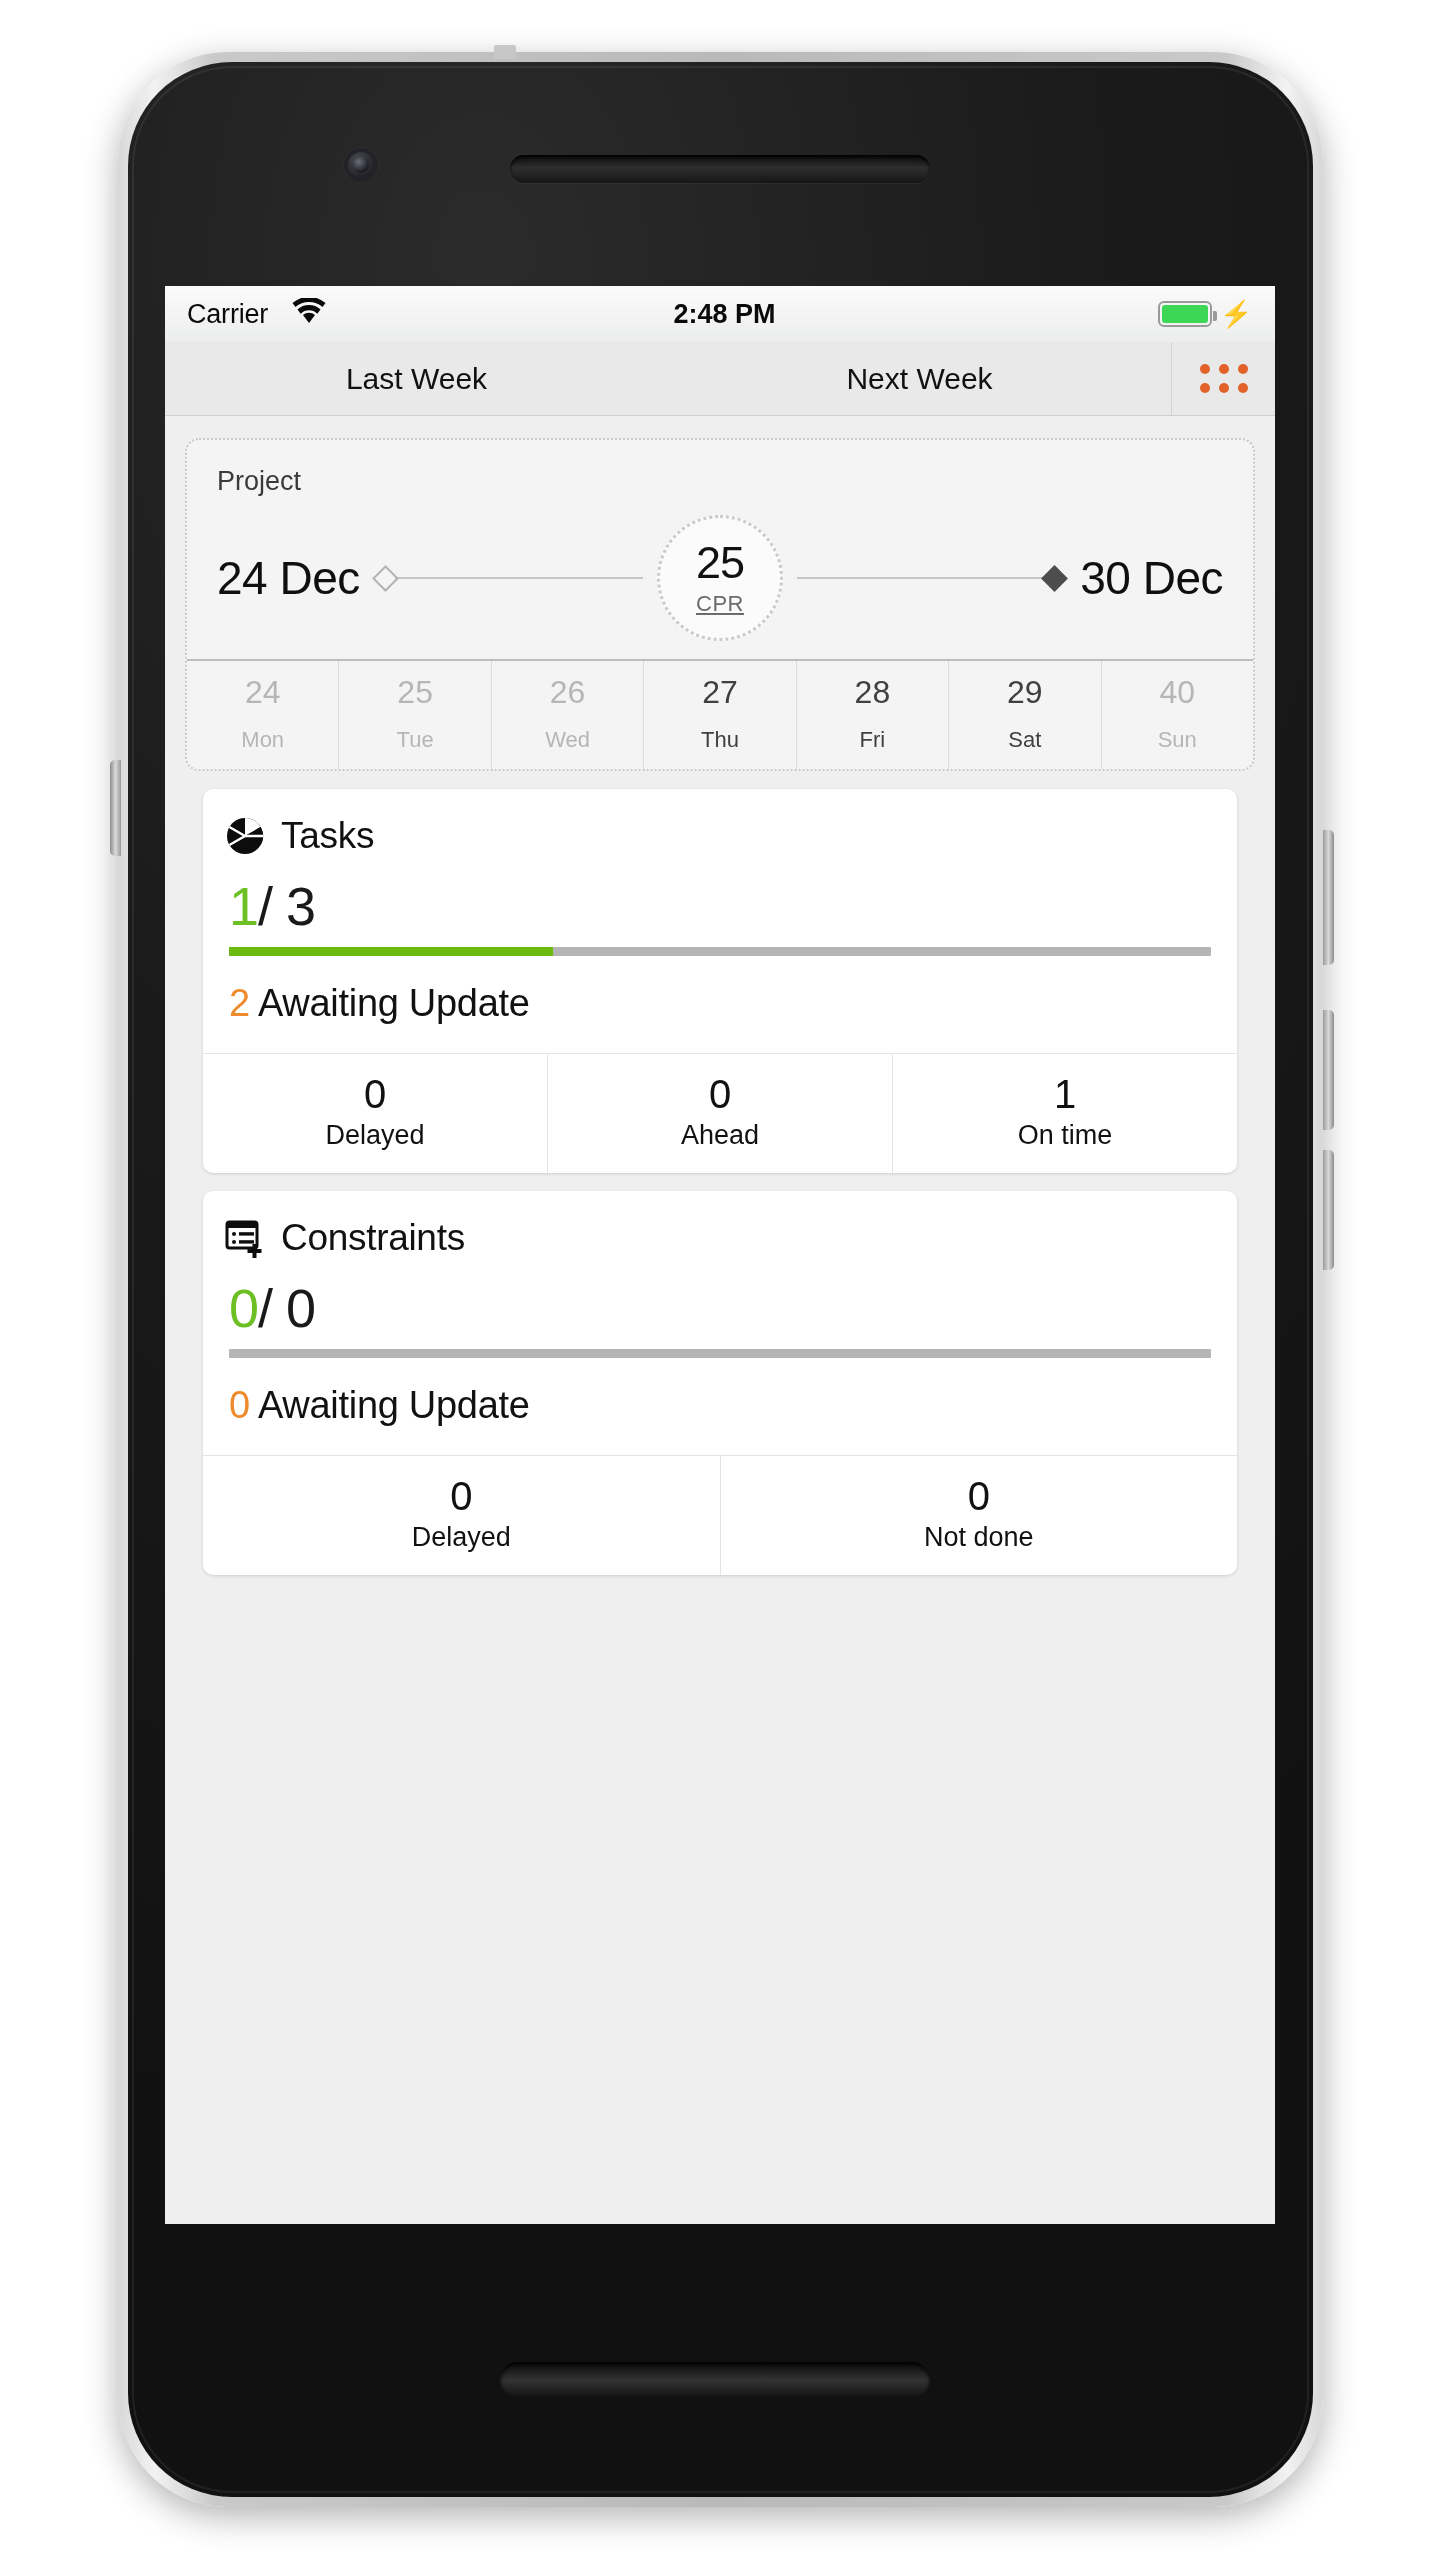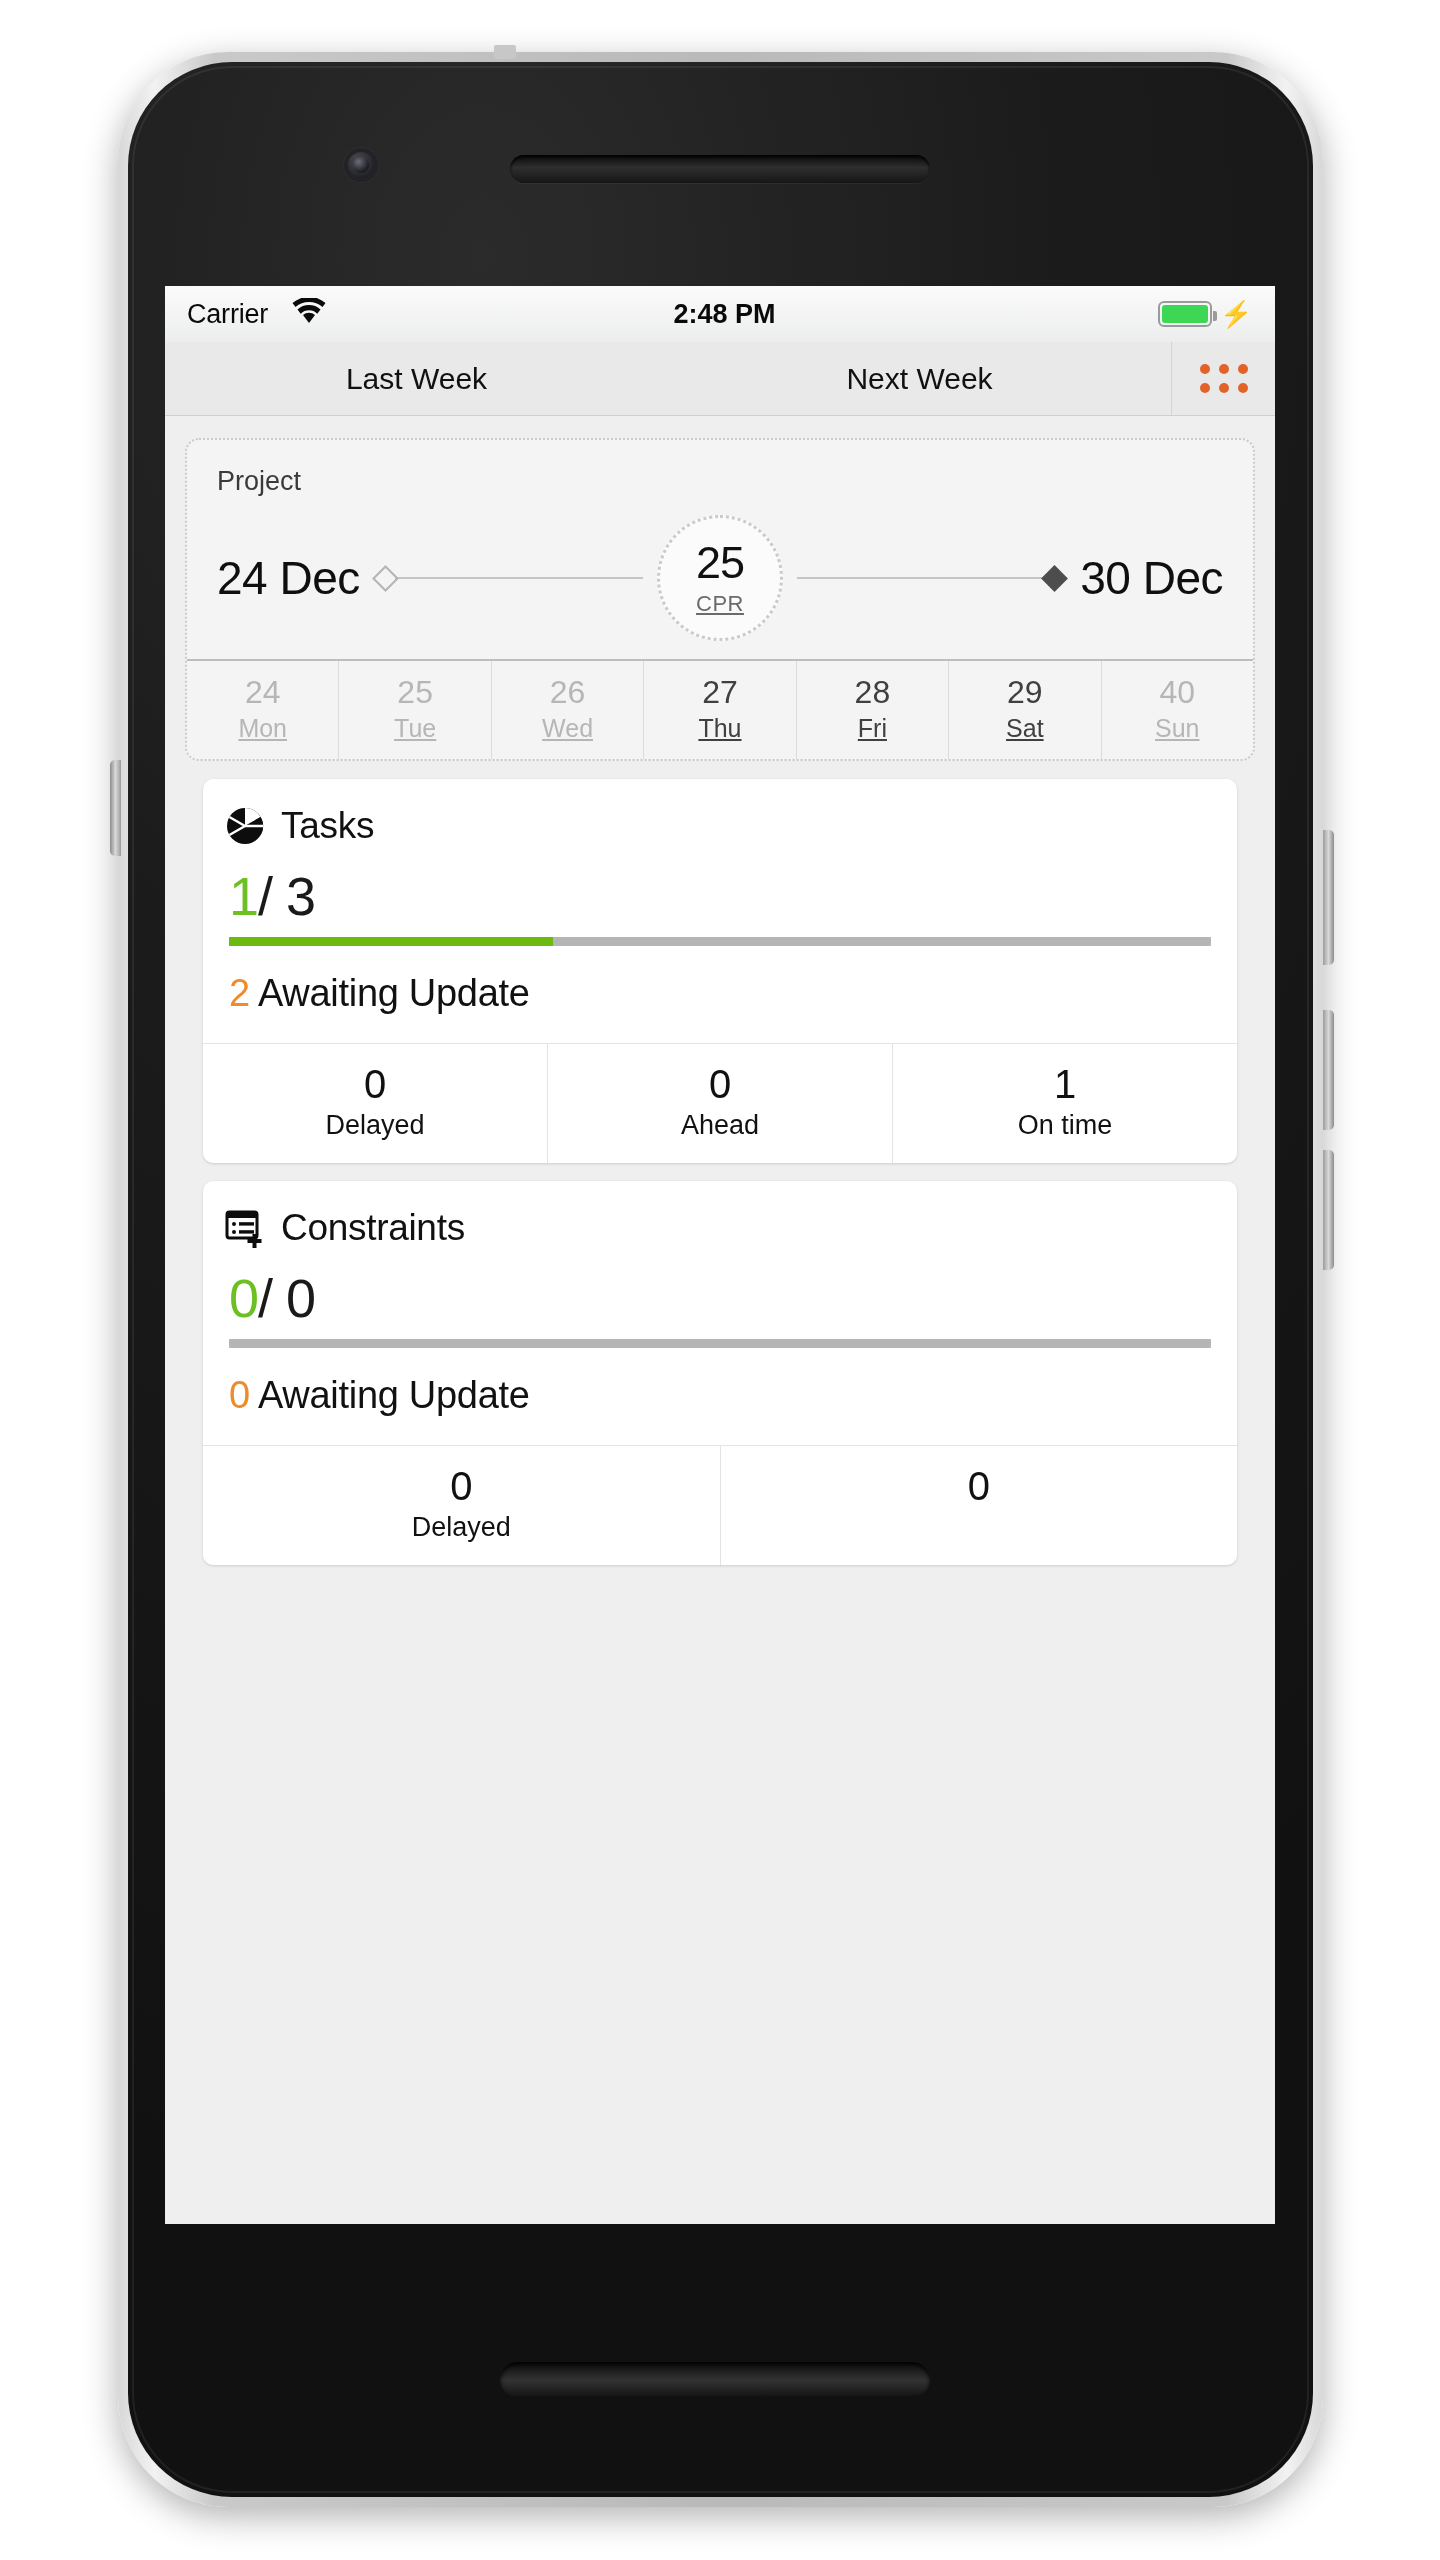--- a/index.html
+++ b/index.html
@@ -278,21 +278,21 @@
   }
   .day-cell {
     flex: 1;
     padding: 14px 0 16px 0;
     text-align: center;
     border-left: 1px solid #dcdcdc;
     cursor: pointer;
   }
   .day-cell:first-child { border-left: none; }
   .day-num { font-size: 32px; line-height: 1.1; }
-  .day-name { font-size: 25px; margin-top: 4px; text-decoration: underline; }
+  .day-name { font-size: 22px; margin-top: 17px; }
   .day-cell.muted .day-num,
   .day-cell.muted .day-name { color: #b6b6b6; }
   .day-cell.highlight .day-num,
   .day-cell.highlight .day-name { color: #404040; text-align: center; }
 
   
   .metric-card {
     background: #ffffff;
     border-radius: 10px;
     margin: 18px 18px 0 18px;
@@ -529,20 +529,21 @@
           <span class="await-num">0</span>
           <span>Awaiting Update</span>
         </div>
         <div class="mc-stats">
           <div class="stat">
             <div class="stat-num">0</div>
             <div class="stat-label">Delayed</div>
           </div>
           <div class="stat">
             <div class="stat-num">0</div>
+            <div class="stat-label">Not done</div>
           </div>
         </div>
       </div>
 
       <div class="content-spacer"></div>
     </div>
 
   </div>
 </div>
 

